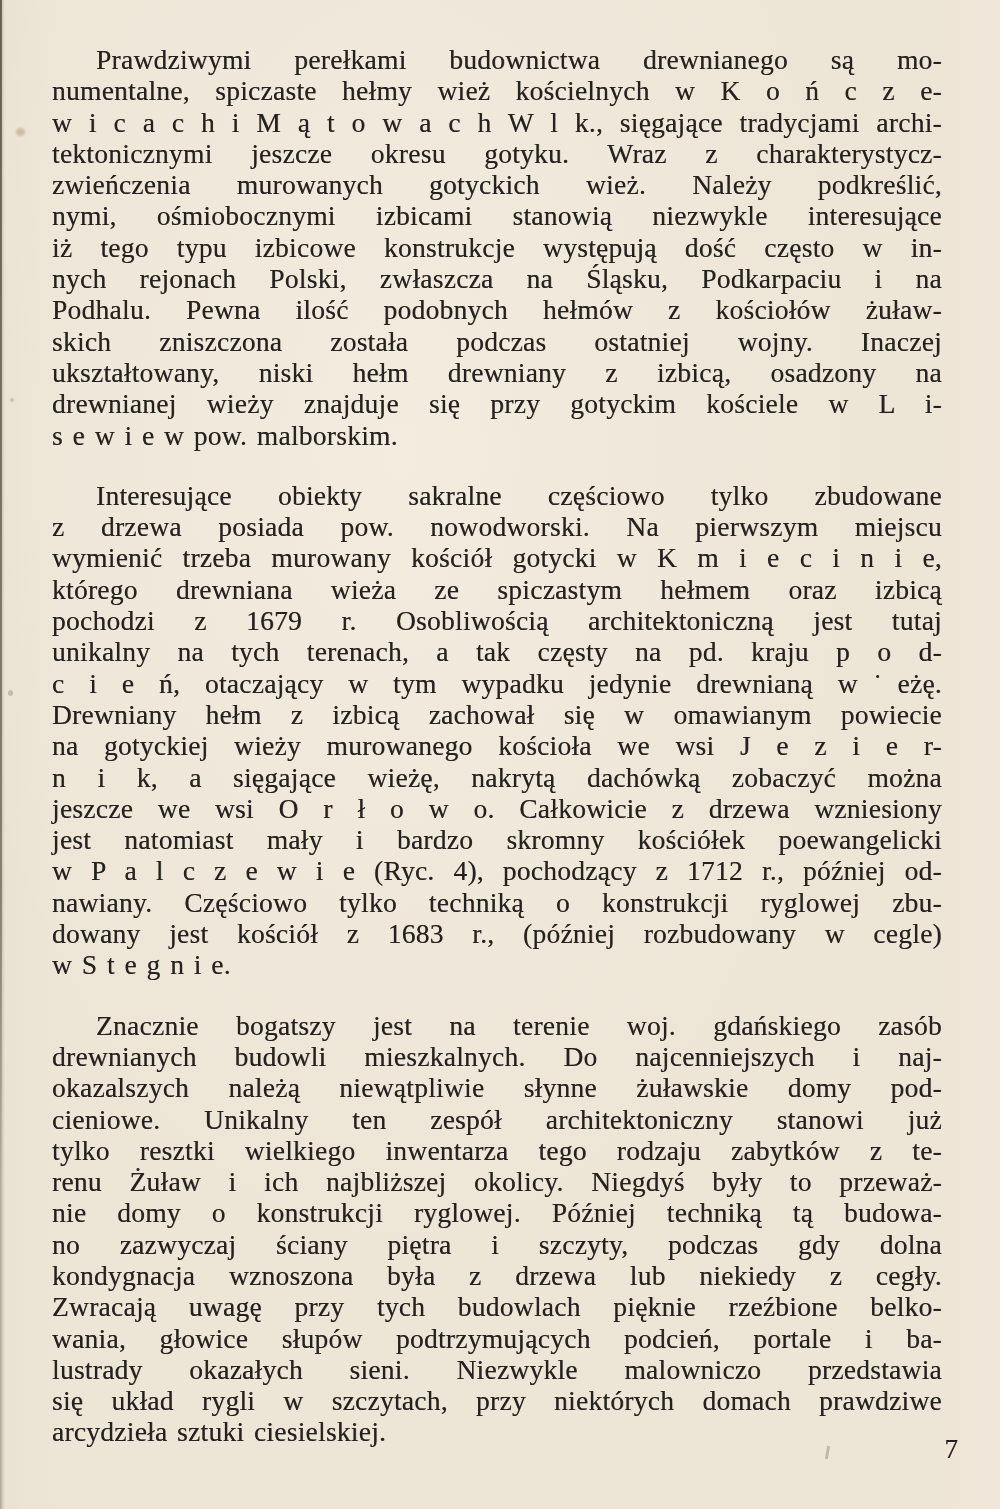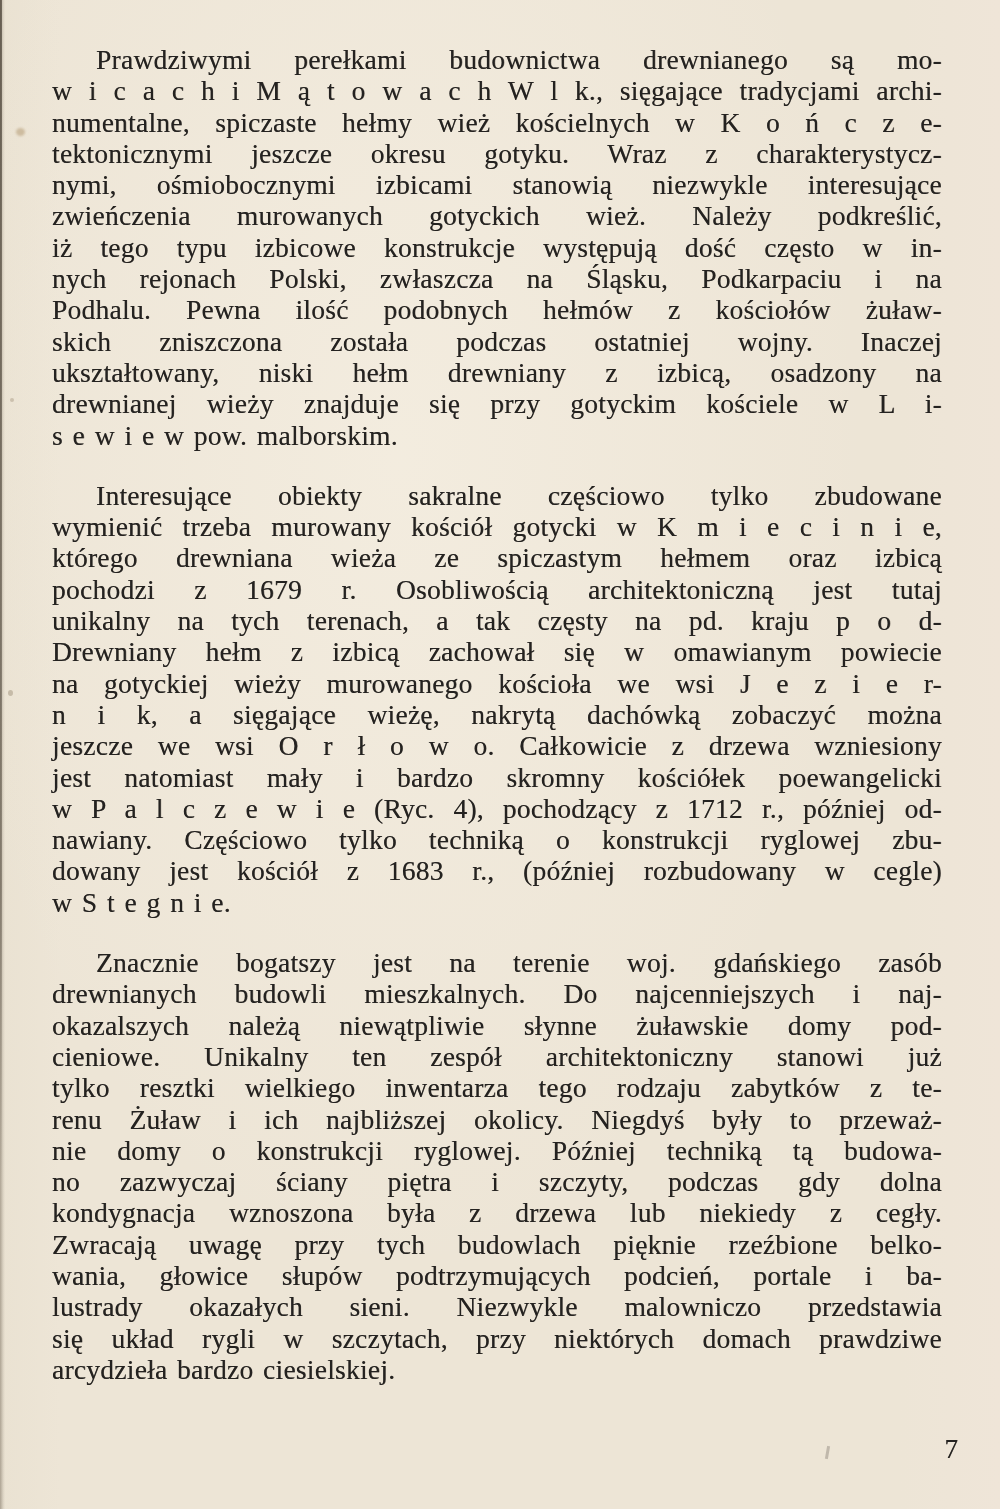--- a/index.html
+++ b/index.html
@@ -95,39 +95,41 @@
 <div class="page">
   <div class="edge-left"></div>
   <div class="edge-left-hairline"></div>
   <div class="stain stain-1"></div>
   <div class="stain stain-2"></div>
   <div class="stain stain-3"></div>
   <div class="stain stain-4"></div>
   <div class="text-block">
       <div class="paragraph">
         <div class="line first">Prawdziwymi perełkami budownictwa drewnianego są mo-</div>
+        <div class="line">numentalne, spiczaste hełmy wież kościelnych w K o ń c z e-</div>
         <div class="line">w i c a c h i M ą t o w a c h W l k., sięgające tradycjami archi-</div>
-        <div class="line">numentalne, spiczaste hełmy wież kościelnych w K o ń c z e-</div>
         <div class="line">tektonicznymi jeszcze okresu gotyku. Wraz z charakterystycz-</div>
+        <div class="line">zwieńczenia murowanych gotyckich wież. Należy podkreślić,</div>
         <div class="line">nymi, ośmiobocznymi izbicami stanowią niezwykle interesujące</div>
-        <div class="line">zwieńczenia murowanych gotyckich wież. Należy podkreślić,</div>
         <div class="line">iż tego typu izbicowe konstrukcje występują dość często w in-</div>
         <div class="line">nych rejonach Polski, zwłaszcza na Śląsku, Podkarpaciu i na</div>
         <div class="line">Podhalu. Pewna ilość podobnych hełmów z kościołów żuław-</div>
         <div class="line">skich zniszczona została podczas ostatniej wojny. Inaczej</div>
         <div class="line">ukształtowany, niski hełm drewniany z izbicą, osadzony na</div>
         <div class="line">drewnianej wieży znajduje się przy gotyckim kościele w L i-</div>
         <div class="line last">s e w i e  w pow. malborskim.</div>
       </div>
       <div class="paragraph">
         <div class="line first">Interesujące obiekty sakralne częściowo tylko zbudowane</div>
+        <div class="line">z drzewa posiada pow. nowodworski. Na pierwszym miejscu</div>
         <div class="line">wymienić trzeba murowany kościół gotycki w K m i e c i n i e,</div>
         <div class="line">którego drewniana wieża ze spiczastym hełmem oraz izbicą</div>
         <div class="line">pochodzi z 1679 r. Osobliwością architektoniczną jest tutaj</div>
         <div class="line">unikalny na tych terenach, a tak częsty na pd. kraju p o d-</div>
+        <div class="line">c i e ń, otaczający w tym wypadku jedynie drewnianą w˙eżę.</div>
         <div class="line">Drewniany hełm z izbicą zachował się w omawianym powiecie</div>
         <div class="line">na gotyckiej wieży murowanego kościoła we wsi J e z i e r-</div>
         <div class="line">n i k, a sięgające wieżę, nakrytą dachówką zobaczyć można</div>
         <div class="line">jeszcze we wsi O r ł o w o. Całkowicie z drzewa wzniesiony</div>
         <div class="line">jest natomiast mały i bardzo skromny kościółek poewangelicki</div>
         <div class="line">w P a l c z e w i e (Ryc. 4), pochodzący z 1712 r., później od-</div>
         <div class="line">nawiany. Częściowo tylko techniką o konstrukcji ryglowej zbu-</div>
         <div class="line">dowany jest kościół z 1683 r., (później rozbudowany w cegle)</div>
         <div class="line last">w S t e g n i e.</div>
       </div>
@@ -138,17 +140,17 @@
         <div class="line">cieniowe. Unikalny ten zespół architektoniczny stanowi już</div>
         <div class="line">tylko resztki wielkiego inwentarza tego rodzaju zabytków z te-</div>
         <div class="line">renu Żuław i ich najbliższej okolicy. Niegdyś były to przeważ-</div>
         <div class="line">nie domy o konstrukcji ryglowej. Później techniką tą budowa-</div>
         <div class="line">no zazwyczaj ściany piętra i szczyty, podczas gdy dolna</div>
         <div class="line">kondygnacja wznoszona była z drzewa lub niekiedy z cegły.</div>
         <div class="line">Zwracają uwagę przy tych budowlach pięknie rzeźbione belko-</div>
         <div class="line">wania, głowice słupów podtrzymujących podcień, portale i ba-</div>
         <div class="line">lustrady okazałych sieni. Niezwykle malowniczo przedstawia</div>
         <div class="line">się układ rygli w szczytach, przy niektórych domach prawdziwe</div>
-        <div class="line last">arcydzieła bardzo ciesielskiej.</div>
+        <div class="line last">arcydzieła sztuki ciesielskiej.</div>
       </div>
     </div>
   <div class="page-number">7</div>
 </div>
 
 </body></html>

